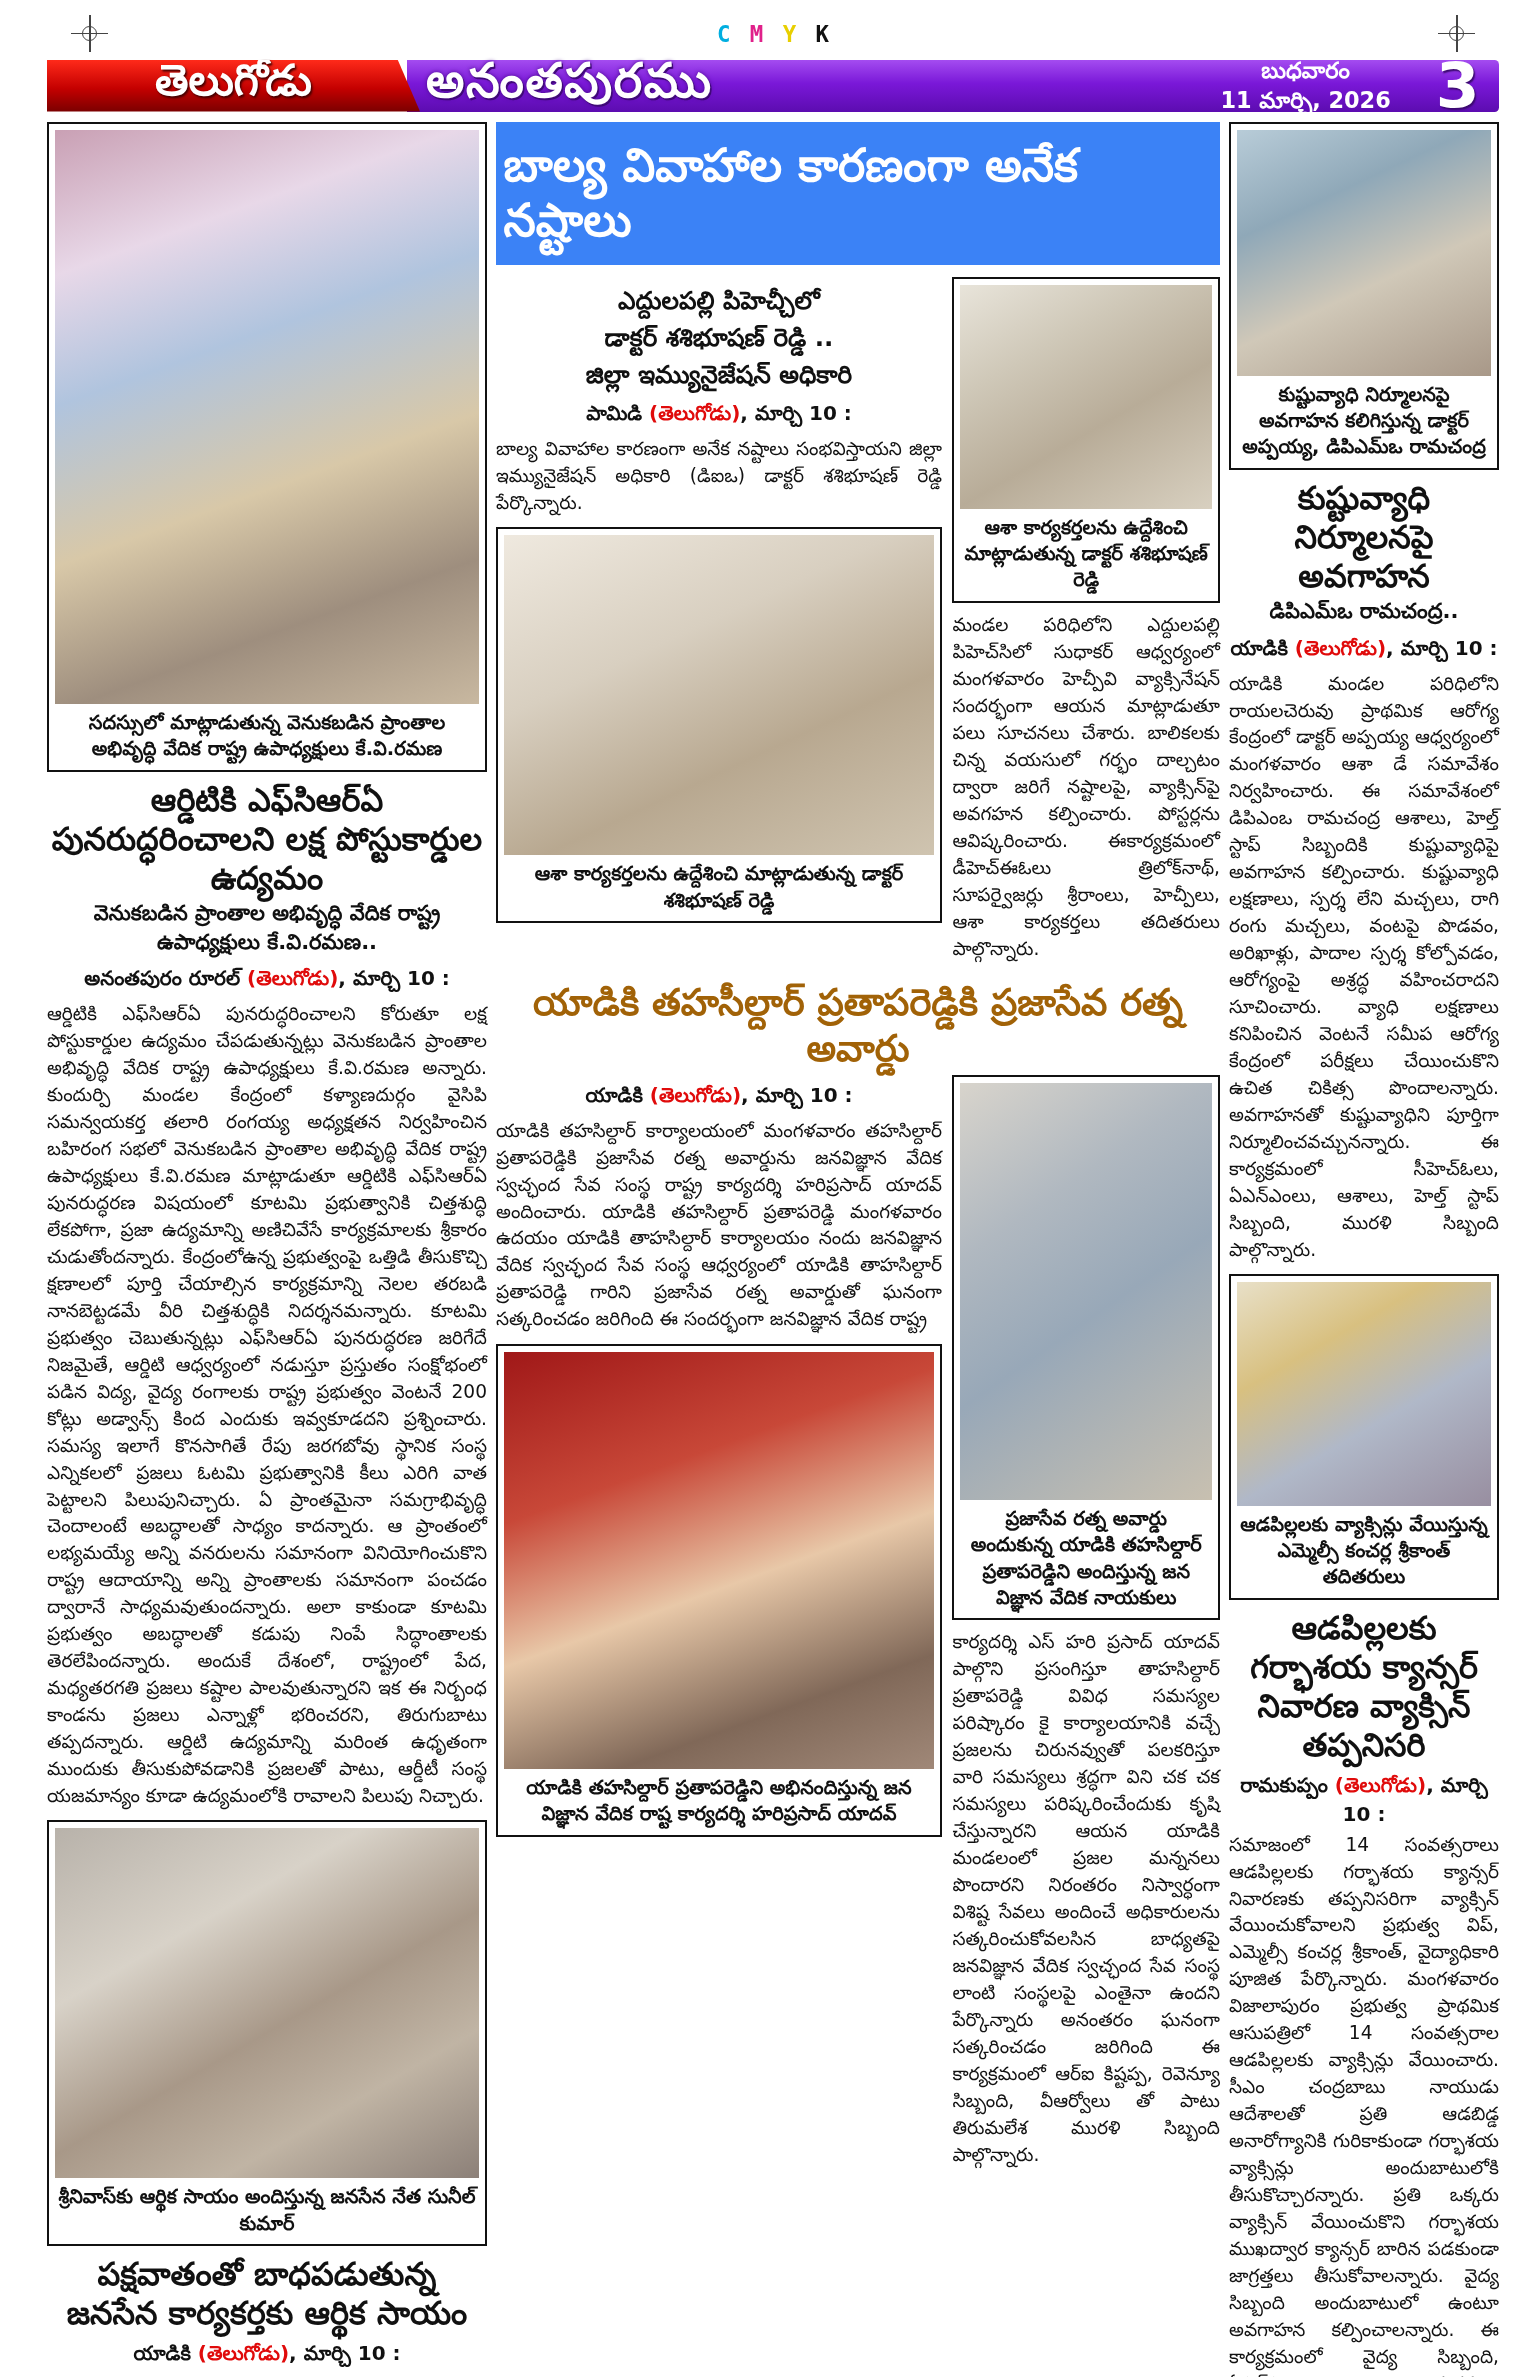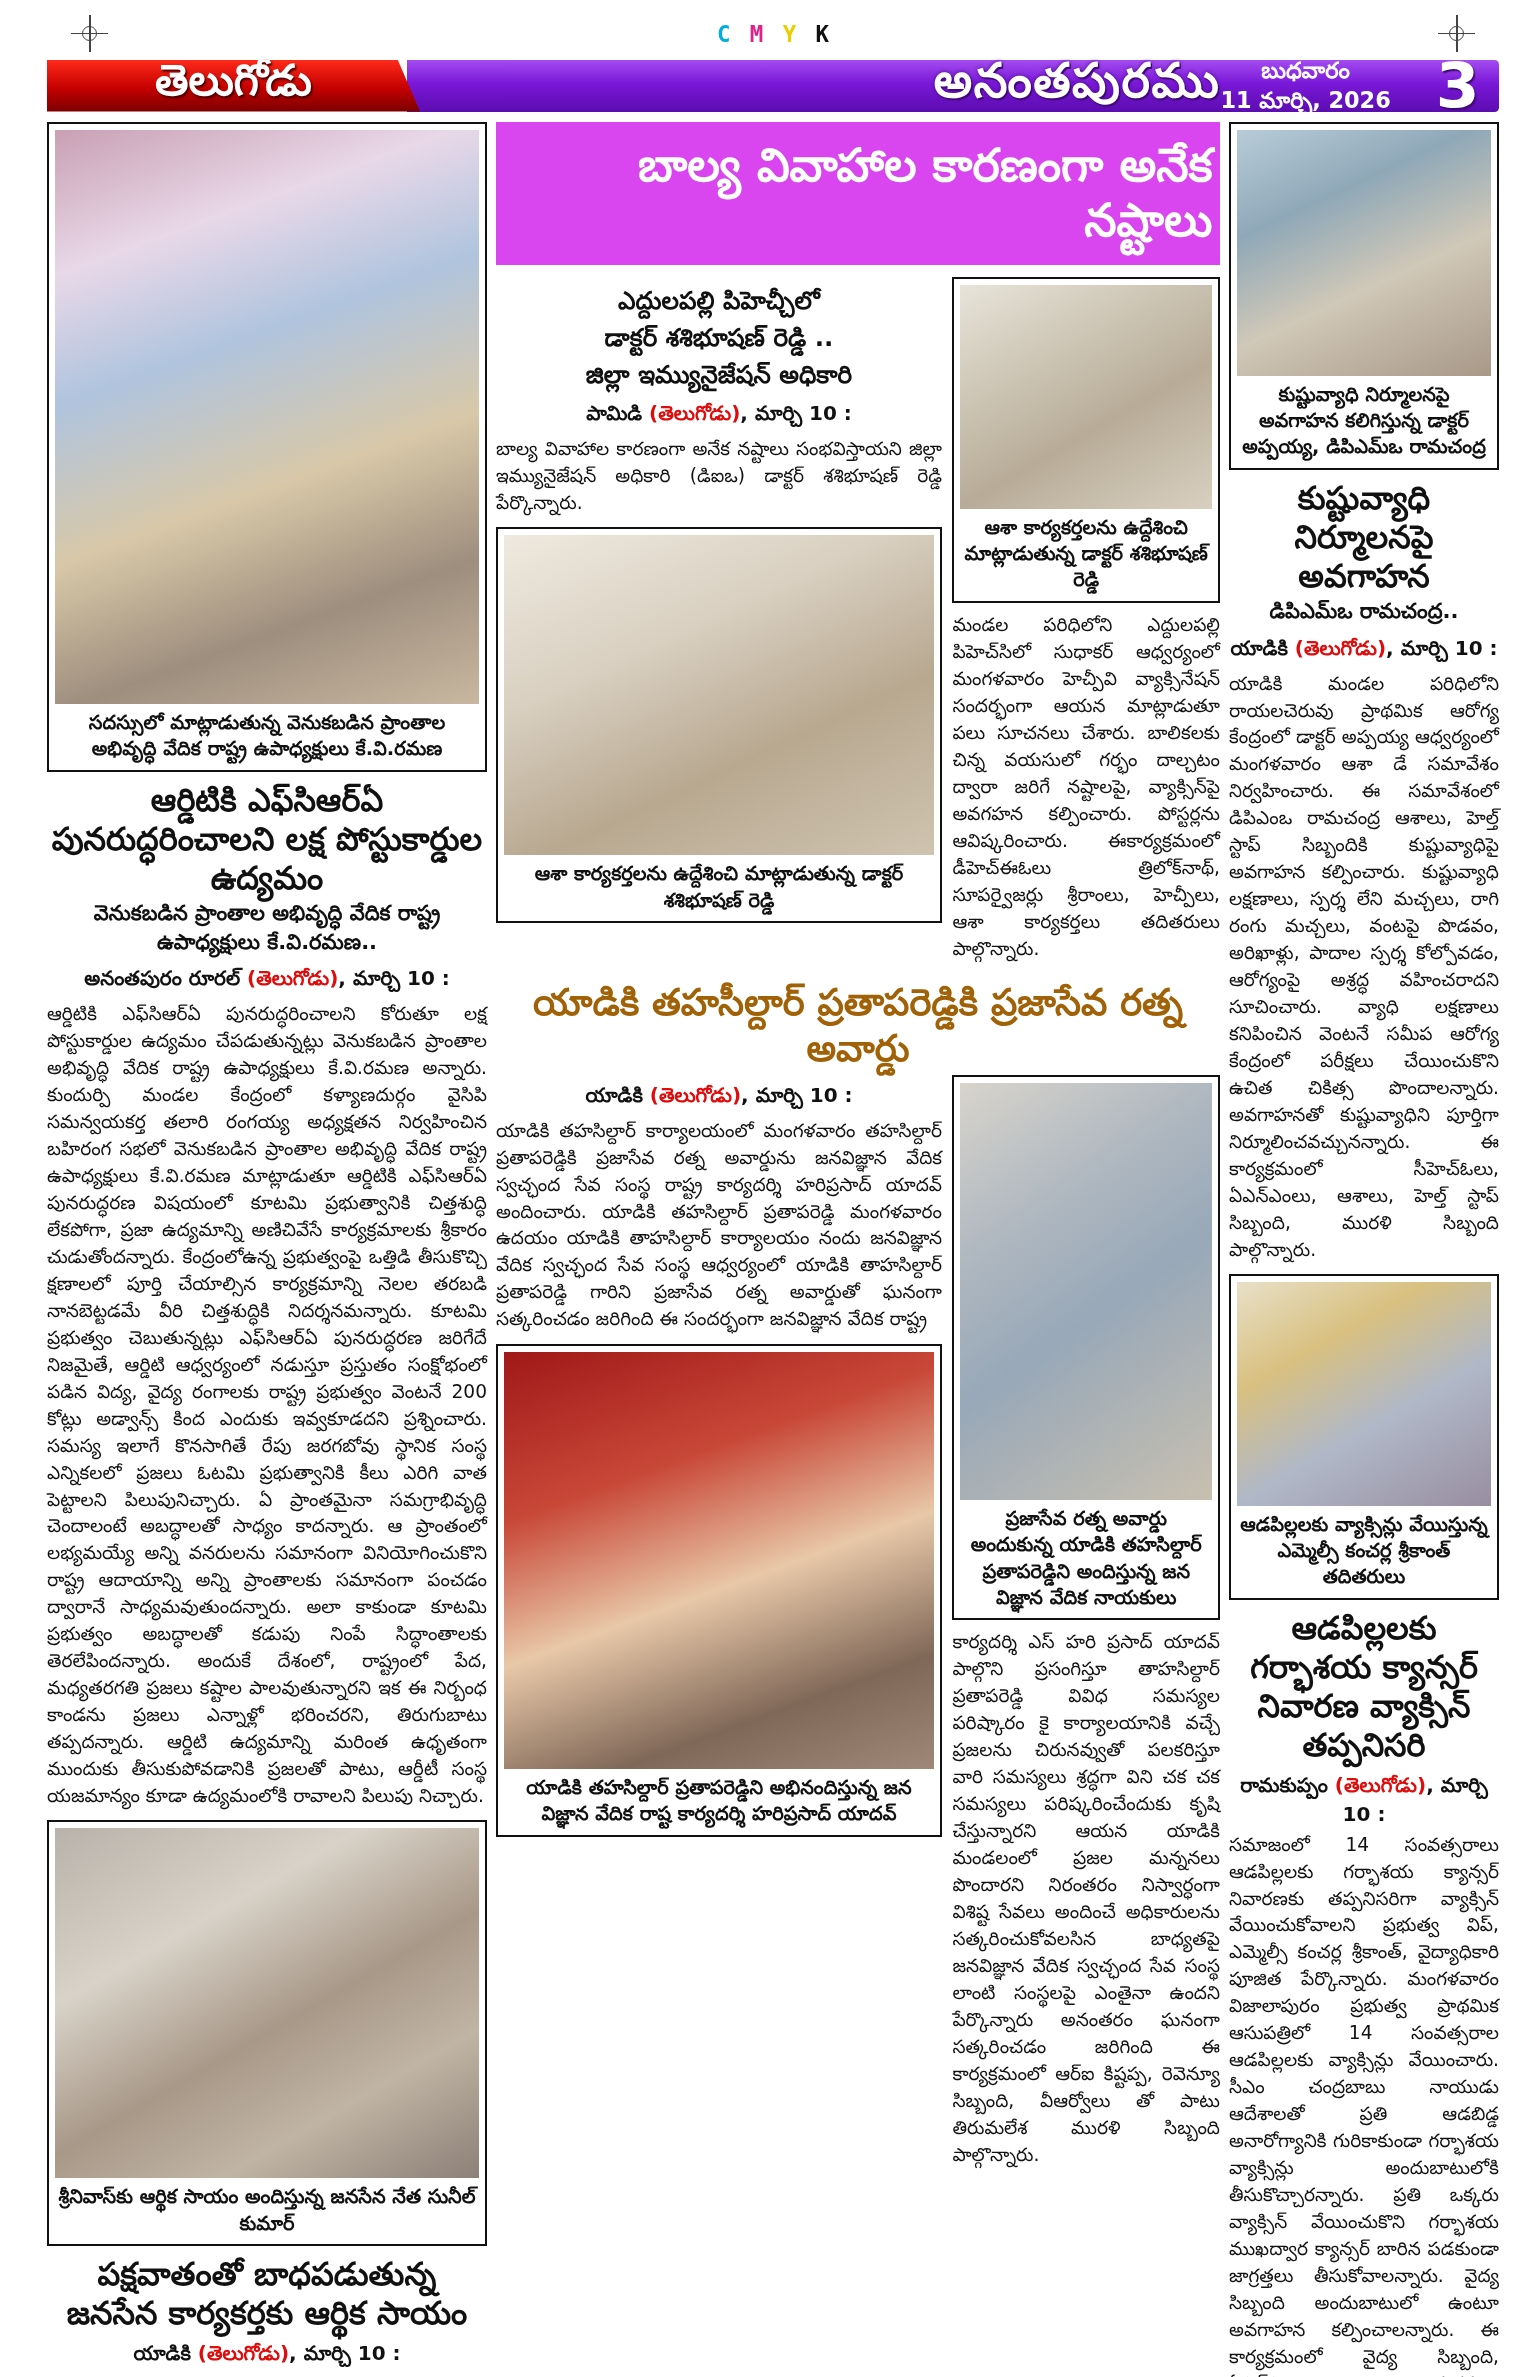--- a/index.html
+++ b/index.html
@@ -15,21 +15,21 @@
   .regmark .vline { position:absolute; top:-6px; bottom:-6px; left:12px; width:1.5px; background:#444; }
   .cyan { color:#00aee0; } .magenta { color:#e0218a; } .yellow { color:#e8cf00; } .black { color:#111; }
 
   
   .masthead { display:flex; height:52px; margin-bottom:10.4px; }
   .logo { width:373px; background:linear-gradient(180deg,#ff2a1a 0%,#c40000 55%,#7a0000 100%); color:#fff;
           font-size:43px; font-weight:bold; display:flex; align-items:center; justify-content:center;
           clip-path:polygon(0 0, 94% 0, 100% 100%, 0 100%); text-shadow:1.5px 1.5px 2.2px #400; }
   .banner { flex:1; margin-left:-13.4px; background:linear-gradient(180deg,#a44cf0 0%,#7a18d8 45%,#5c0cb0 100%);
             border-radius:0 4.5px 4.5px 0; display:flex; align-items:center; color:#fff; padding:0 19.4px; }
-  .banner .city { flex:1; text-align:right; font-size:48px; font-weight:bold; letter-spacing:1.5px;
+  .banner .city { flex:1; text-align:left; font-size:48px; font-weight:bold; letter-spacing:1.5px;
                   text-shadow:0 0 4.5px #4a0b8c, 1.5px 1.5px 0 #3c0a70; }
   .banner .datebox { text-align:center; font-size:22.4px; font-weight:bold; line-height:1.3; margin-right:45px; }
   .banner .pageno { font-size:63px; font-weight:bold; text-shadow:1.5px 1.5px 1.5px #3c0a70; }
 
   
   .cols { display:flex; gap:9px; }
   .col-left { width:440px; }
   .col-center { width:724px; }
   .col-right { flex:1; }
 
@@ -48,21 +48,21 @@
   .ph1 { background:linear-gradient(160deg,#c9a0b4 0%,#e8d8e8 20%,#b0c4de 38%,#d8c8a8 60%,#9e8e7e 80%,#c8b8a0 100%); height:574px; }
   .ph2 { background:linear-gradient(150deg,#b8b2aa 0%,#d8d2c8 30%,#a89888 55%,#c0b4a4 75%,#8c8078 100%); height:350px; }
   .ph5 { background:linear-gradient(150deg,#e8e4da 0%,#cfc8b8 30%,#b8ac98 60%,#d8d0c0 100%); height:224px; }
   .ph6 { background:linear-gradient(155deg,#efe9df 0%,#d8cfc0 35%,#b8a890 65%,#cfc4b0 100%); height:320px; }
   .ph7 { background:linear-gradient(160deg,#a01818 0%,#c84838 30%,#e8c8a8 55%,#806858 80%,#a08878 100%); height:417px; }
   .ph9 { background:linear-gradient(145deg,#d8d4cc 0%,#b0b8c0 30%,#98a8b8 55%,#c8c0b0 100%); height:417px; }
   .ph14 { background:linear-gradient(155deg,#b8ccd8 0%,#8fa8b8 30%,#d0c8b8 60%,#a89888 100%); height:246px; }
   .ph15 { background:linear-gradient(150deg,#e8e0c8 0%,#d8c080 30%,#b0b8c8 60%,#988ea0 100%); height:224px; }
 
   
-  .main-banner { background:#d946ef; color:#fff; font-size:46px; font-weight:bold; text-align:right;
+  .main-banner { background:#3b82f6; color:#fff; font-size:46px; font-weight:bold; text-align:left;
                  padding:16.4px 7.5px; line-height:1.2; margin-bottom:12px; }
   .row2 { display:flex; gap:10.4px; }
   .row2 .sub-l { width:446px; }
   .row2 .sub-r { flex:1; }
   .center-sub { font-size:24.6px; font-weight:bold; text-align:center; line-height:1.5; margin:6px 0; }
   .red-head { color:#a16207; font-size:37px; margin:7.5px 0 4.5px; }
 
   .h-right { font-size:32px; }
 </style>
 </head>

